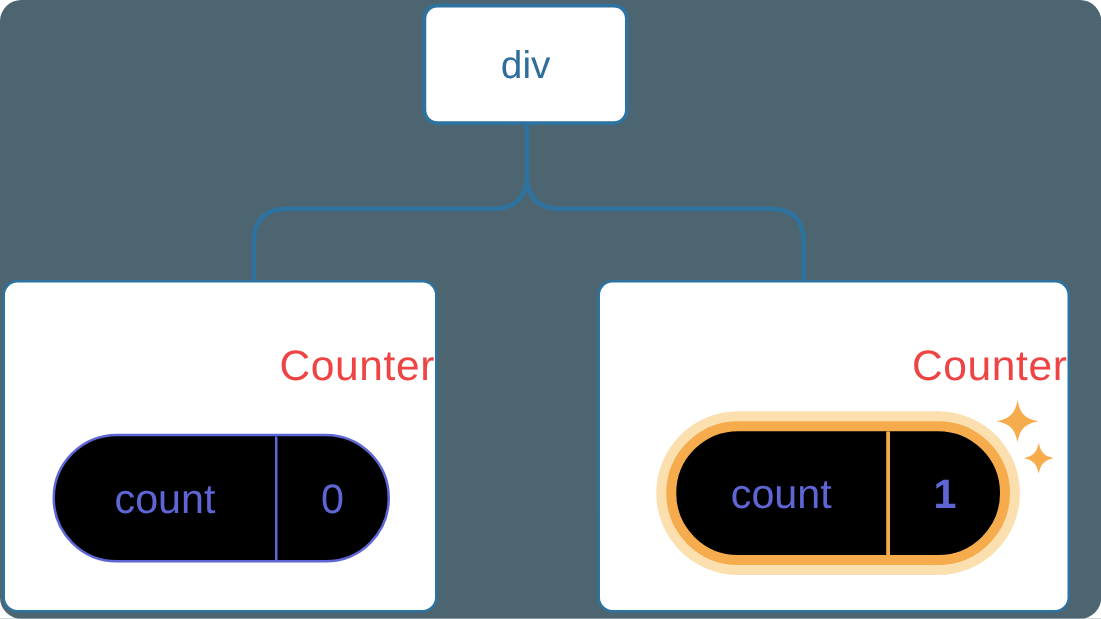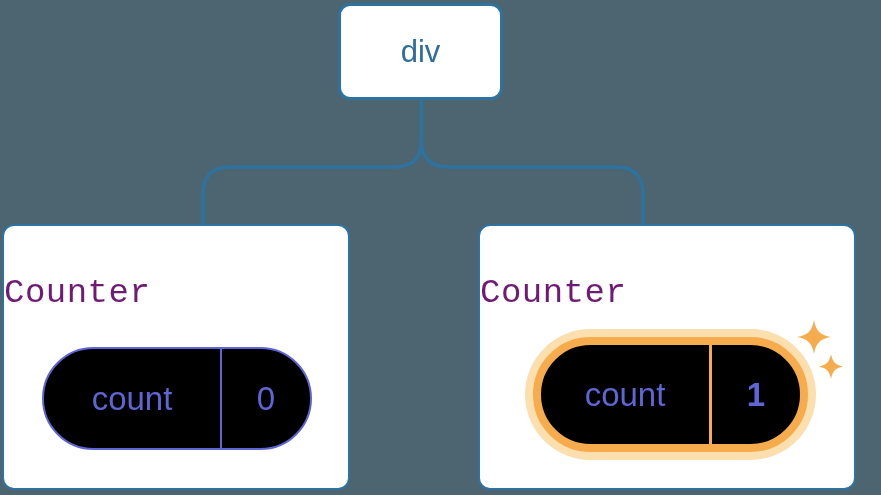--- a/index.html
+++ b/index.html
@@ -3,20 +3,21 @@
 <meta charset="utf-8">
 <style>
   html, body { margin: 0; padding: 0; }
   .stage {
     position: relative;
     width: 881px;
     height: 495px;
     background: #4C6571;
     font-family: "Liberation Sans", sans-serif;
     overflow: hidden;
+    border-radius: 17px;
   }
   .connector-svg, .sparkles-svg {
     position: absolute;
     left: 0; top: 0;
     width: 881px; height: 495px;
     pointer-events: none;
   }
   .node-root {
     position: absolute;
     left: 338px; top: 3px;
@@ -37,25 +38,24 @@
     background: #FFFFFF;
     border: 2px solid #2E739F;
     border-radius: 12px;
   }
   .card.left  { left: 2px;   width: 348px; }
   .card.right { left: 478px; width: 378px; }
   .card-title {
     position: absolute;
     top: 48px; left: 0;
     width: 100%;
-    text-align: left;
+    text-align: right;
     font-size: 34px;
-    color: #701a75;
+    color: #ef4444;
     letter-spacing: 0.5px;
-    font-family: Liberation Mono, monospace;
   }
   .pill {
     position: absolute;
     box-sizing: border-box;
     display: flex;
     align-items: stretch;
     border-radius: 999px;
     overflow: hidden;
     background: #000000;
   }

